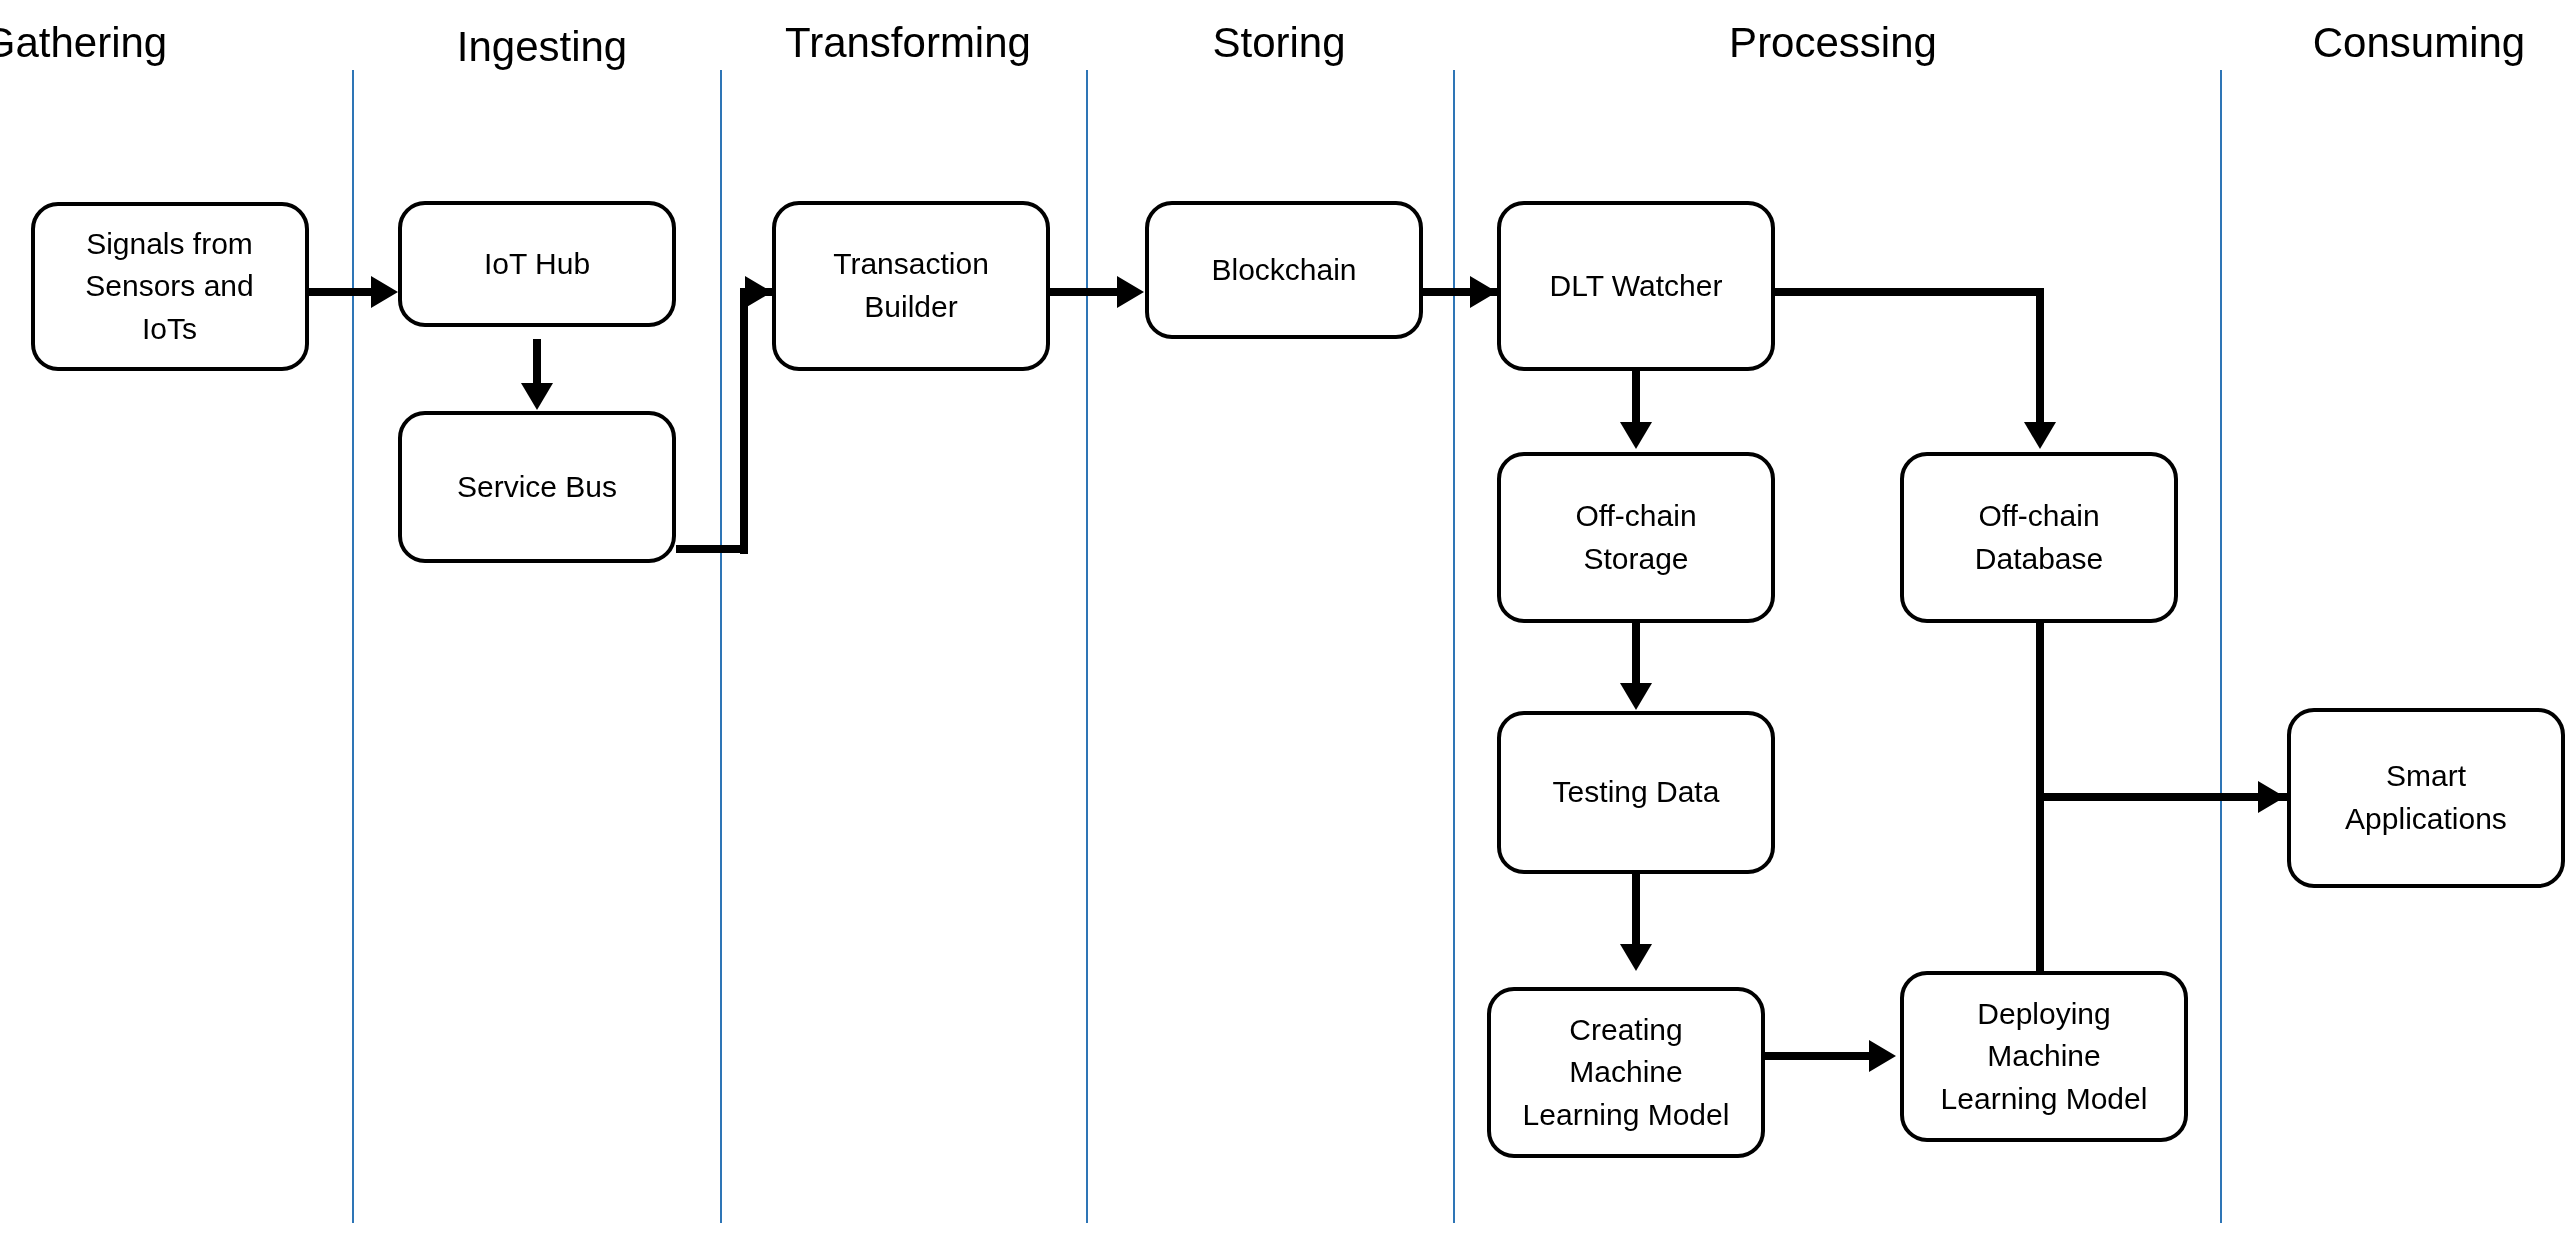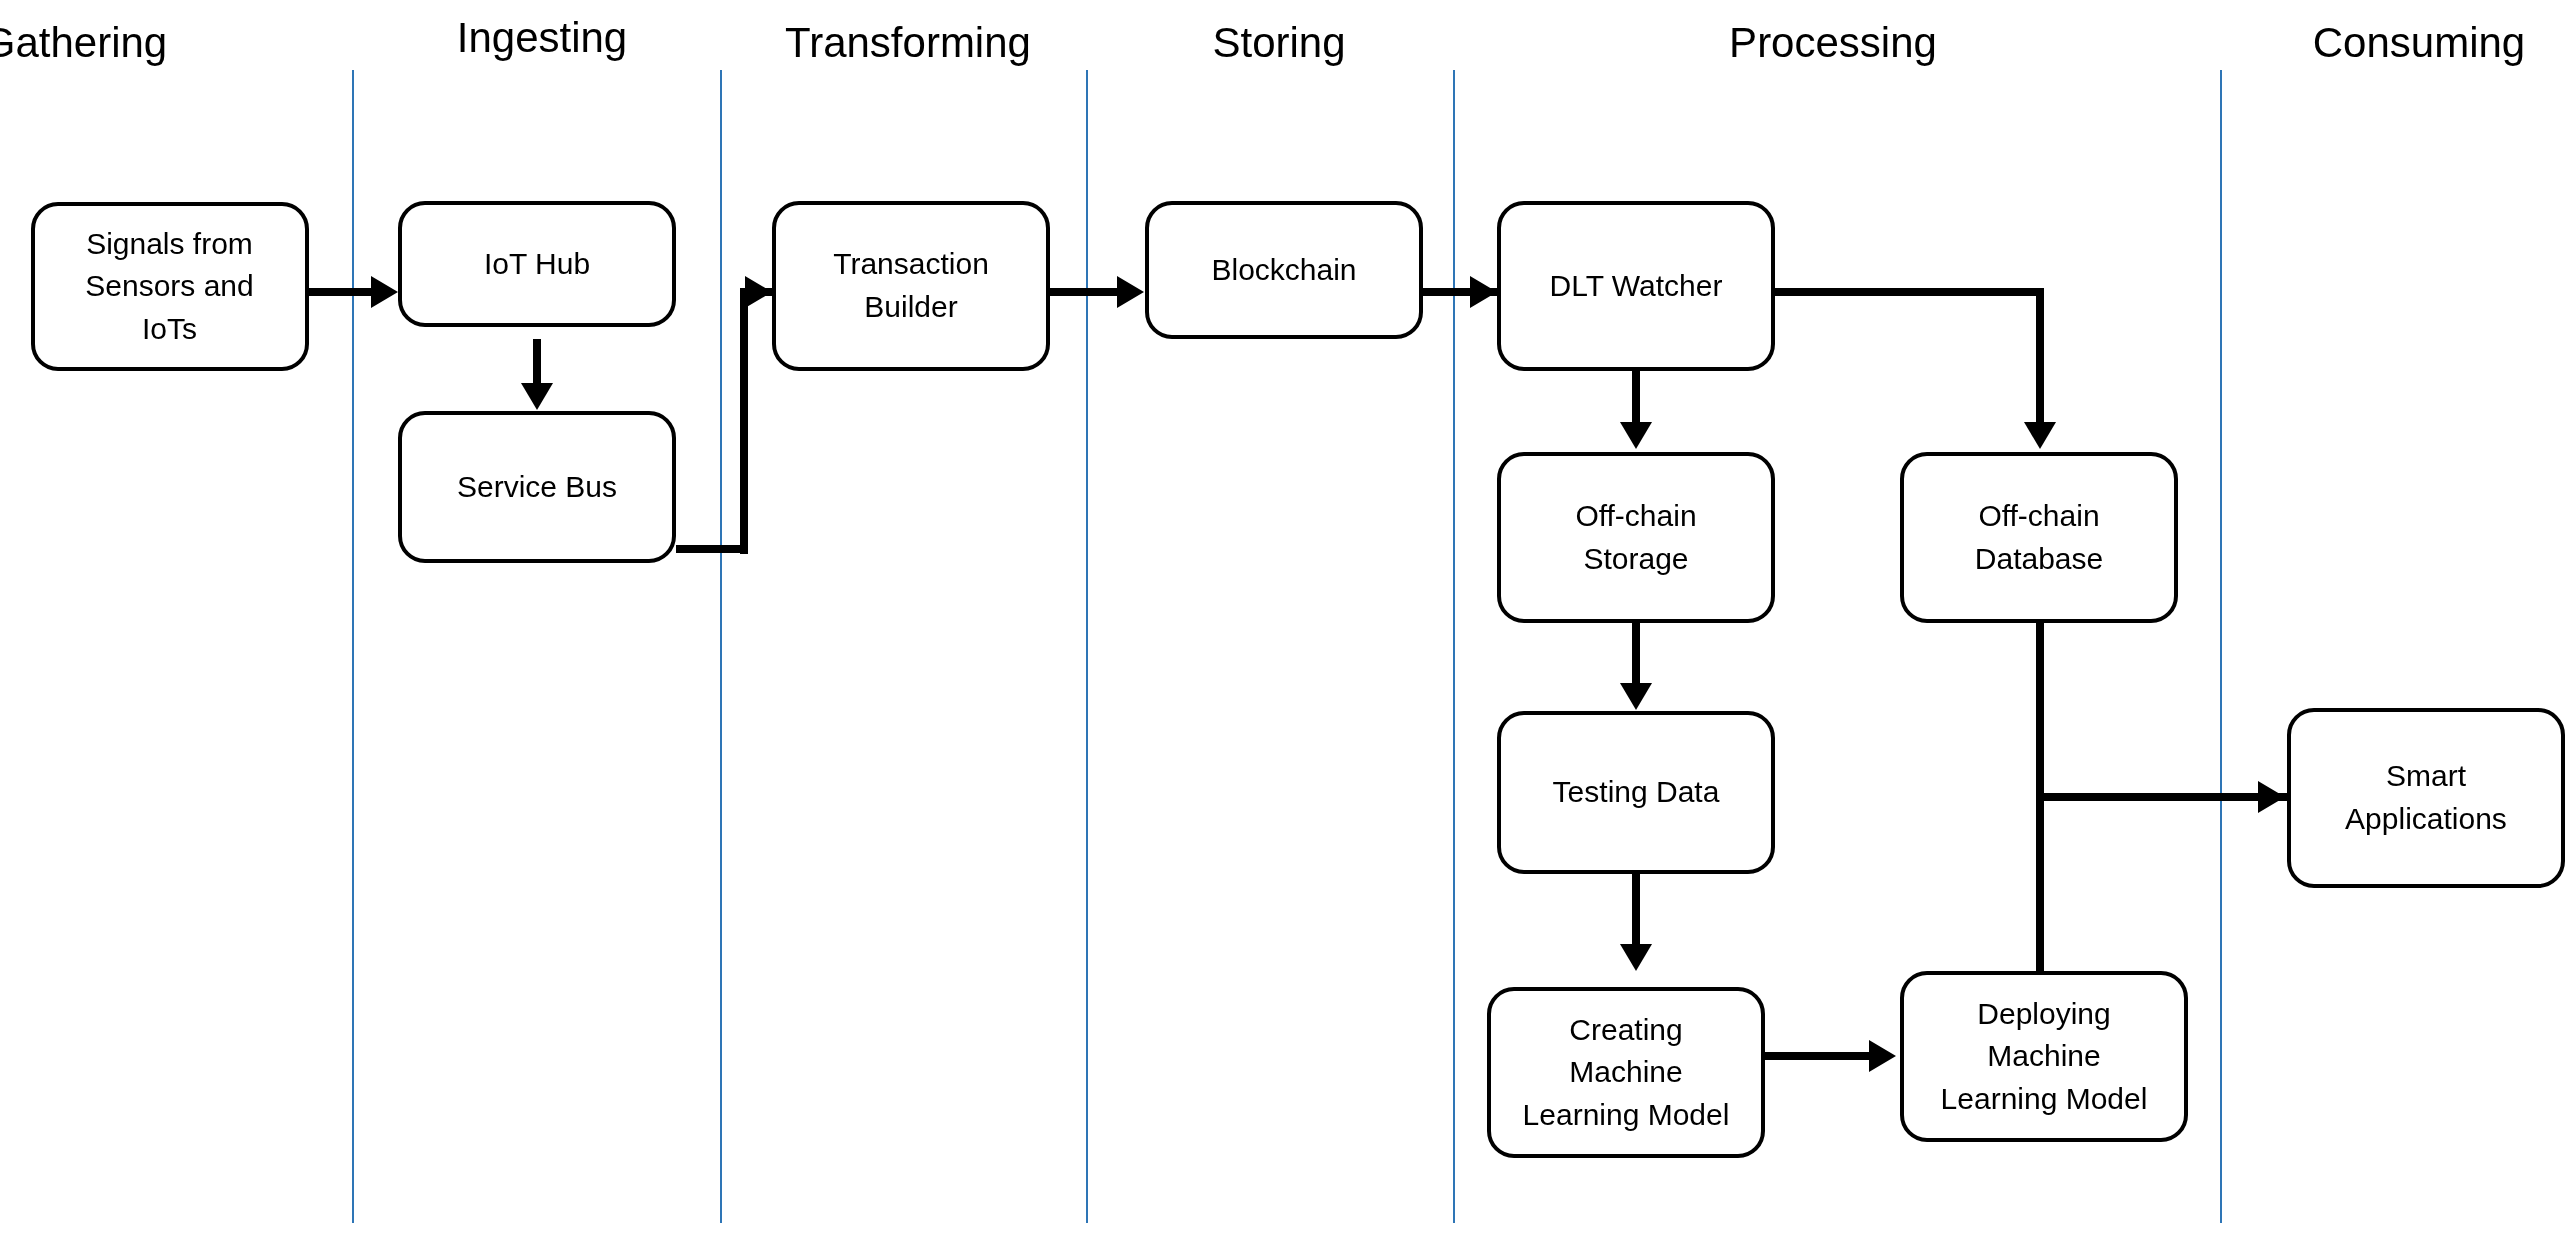--- a/index.html
+++ b/index.html
@@ -79,21 +79,21 @@
 
 <div id="canvas">
 
   <div class="lane-sep" style="left:352px;  top:70px; height:1153px;"></div>
   <div class="lane-sep" style="left:720px; top:70px; height:1153px;"></div>
   <div class="lane-sep" style="left:1086px; top:70px; height:1153px;"></div>
   <div class="lane-sep" style="left:1453px; top:70px; height:1153px;"></div>
   <div class="lane-sep" style="left:2220px; top:70px; height:1153px;"></div>
 
   <div class="lane-title" style="left:75px;  top:22.4px;">Gathering</div>
-  <div class="lane-title" style="left:542px;  top:17px;">Ingesting</div>
+  <div class="lane-title" style="left:542px;  top:26px;">Ingesting</div>
   <div class="lane-title" style="left:908px; top:22.4px;">Transforming</div>
   <div class="lane-title" style="left:1279px; top:22.4px;">Storing</div>
   <div class="lane-title" style="left:1833px; top:22.4px;">Processing</div>
   <div class="lane-title" style="left:2419px; top:22.4px;">Consuming</div>
 
   <div class="seg h" style="left:308px; top:288px; width:64px;"></div>
   <div class="arrow right" style="left:371px; top:276px;"></div>
 
   <div class="seg v" style="left:533px; top:339px; height:47px;"></div>
   <div class="arrow down" style="left:521px; top:383px;"></div>

